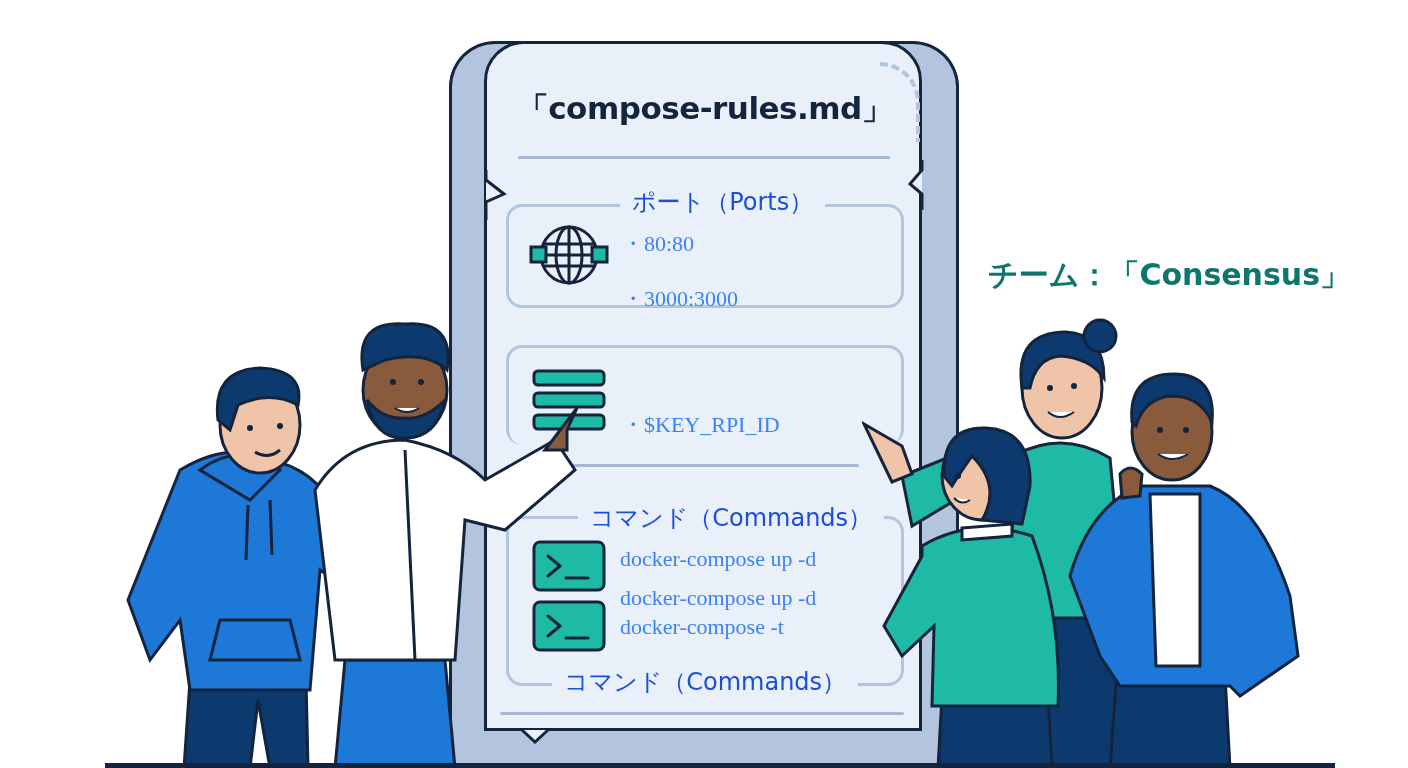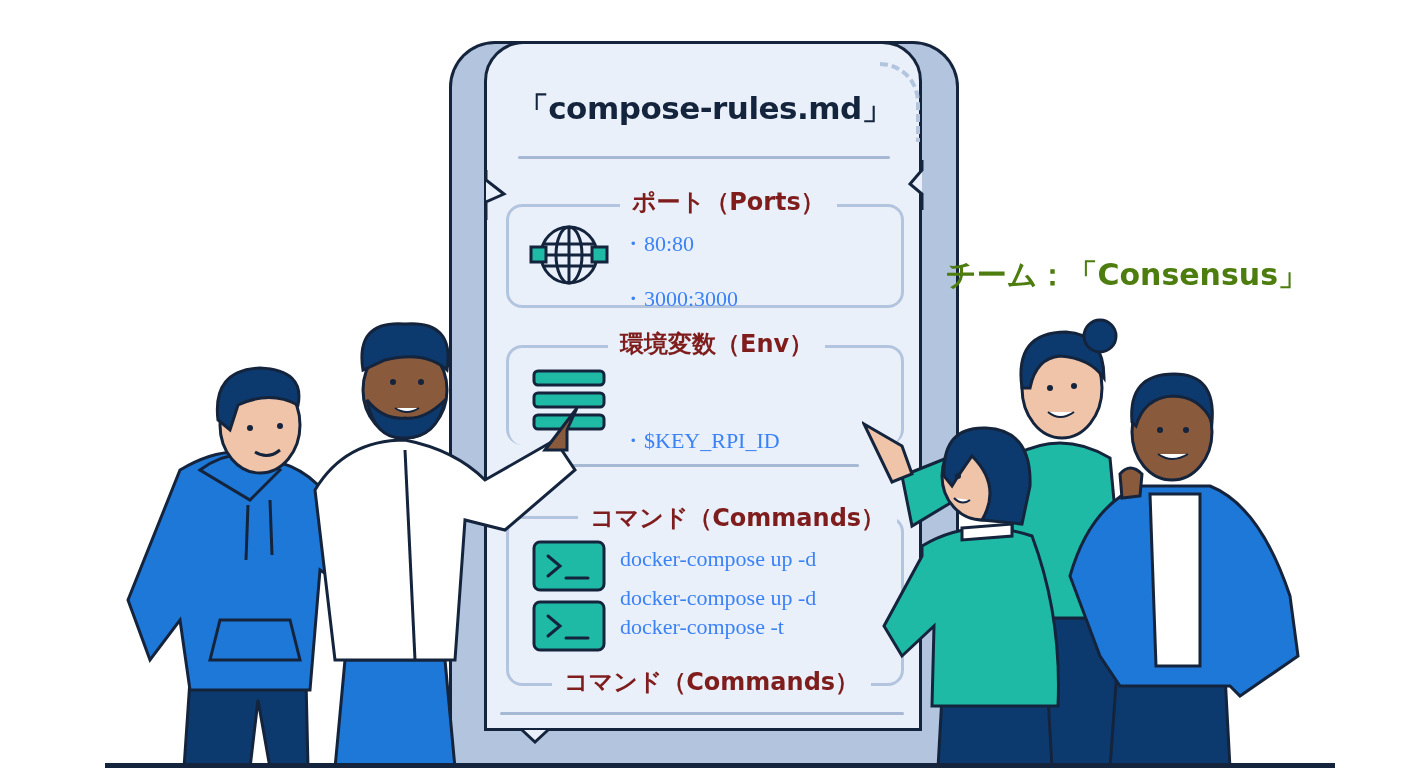--- a/index.html
+++ b/index.html
@@ -38,29 +38,29 @@
   .doc-title-rule {
     position: absolute; left: 518px; top: 156px; width: 372px; height: 3px;
     background: #a6b8d4; border-radius: 2px;
   }
   .section-box {
     position: absolute; border: 3px solid #b3c5de; border-radius: 16px;
     box-sizing: border-box;
   }
   .section-heading {
     position: absolute; background: #e9f0fa; padding: 0 12px;
-    font-weight: bold; font-size: 24px; color: #7f1d1d; white-space: nowrap;
+    font-weight: normal; font-size: 24px; color: #1d4ed8; white-space: nowrap;
   }
   .mono {
     font-family: Liberation Serif, serif;
     font-size: 22px; color: #3b82f6; position: absolute; white-space: nowrap;
   }
   .team-label {
-    position: absolute; left: 946px; top: 255px; font-weight: bold; font-size: 30px;
-    color: #4d7c0f; white-space: nowrap;
+    position: absolute; left: 988px; top: 255px; font-weight: bold; font-size: 30px;
+    color: #0f766e; white-space: nowrap;
   }
   .icon { position: absolute; }
   .divider-rule {
     position: absolute; height: 3px; background: #a6b8d4; border-radius: 2px;
   }
   .person { position: absolute; }
 </style>
 </head>
 <body>
 
@@ -92,27 +92,26 @@
     <line x1="15" y1="22" x2="67" y2="22" stroke="#14243d" stroke-width="3"></line>
     <line x1="13" y1="33" x2="69" y2="33" stroke="#14243d" stroke-width="3"></line>
     <line x1="15" y1="44" x2="67" y2="44" stroke="#14243d" stroke-width="3"></line>
     <rect x="3" y="25" width="15" height="15" fill="#1fbaa6" stroke="#14243d" stroke-width="3"></rect>
     <rect x="64" y="25" width="15" height="15" fill="#1fbaa6" stroke="#14243d" stroke-width="3"></rect>
   </svg>
   <div class="mono" style="left:622px;top:229px;">・80:80</div>
   <div class="mono" style="left:622px;top:264px;margin-top:20px;">・3000:3000</div>
 
   <div class="section-box" style="left:506px;top:345px;width:398px;height:100px;border-bottom:none;"></div>
-  <div class="section-heading" style="left:608px;top:328px;">環境変数（Env）</div>
   <svg class="icon" style="left:531px;top:368px" width="76" height="64" viewBox="0 0 76 64">
     <rect x="3" y="3" width="70" height="14" rx="4" fill="#1fbaa6" stroke="#14243d" stroke-width="3"></rect>
     <rect x="3" y="25" width="70" height="14" rx="4" fill="#1fbaa6" stroke="#14243d" stroke-width="3"></rect>
     <rect x="3" y="47" width="70" height="14" rx="4" fill="#1fbaa6" stroke="#14243d" stroke-width="3"></rect>
   </svg>
-  <div class="mono" style="left:622px;top:410px;margin-top:16px;">・$KEY_RPI_ID</div>
+  <div class="mono" style="left:622px;top:410px;">・$KEY_RPI_ID</div>
   <div class="divider-rule" style="left:563px;top:464px;width:296px;"></div>
 
   <div class="section-box" style="left:506px;top:516px;width:398px;height:170px;"></div>
   <div class="section-heading" style="left:578px;top:502px;">コマンド（Commands）</div>
   <svg class="icon" style="left:532px;top:540px" width="74" height="52" viewBox="0 0 74 52">
     <rect x="2" y="2" width="70" height="48" rx="6" fill="#1fbaa6" stroke="#14243d" stroke-width="3"></rect>
     <path d="M16 16 L28 26 L16 36" fill="none" stroke="#14243d" stroke-width="3" stroke-linecap="round"></path>
     <line x1="34" y1="38" x2="56" y2="38" stroke="#14243d" stroke-width="3" stroke-linecap="round"></line>
   </svg>
   <svg class="icon" style="left:532px;top:600px" width="74" height="52" viewBox="0 0 74 52">

